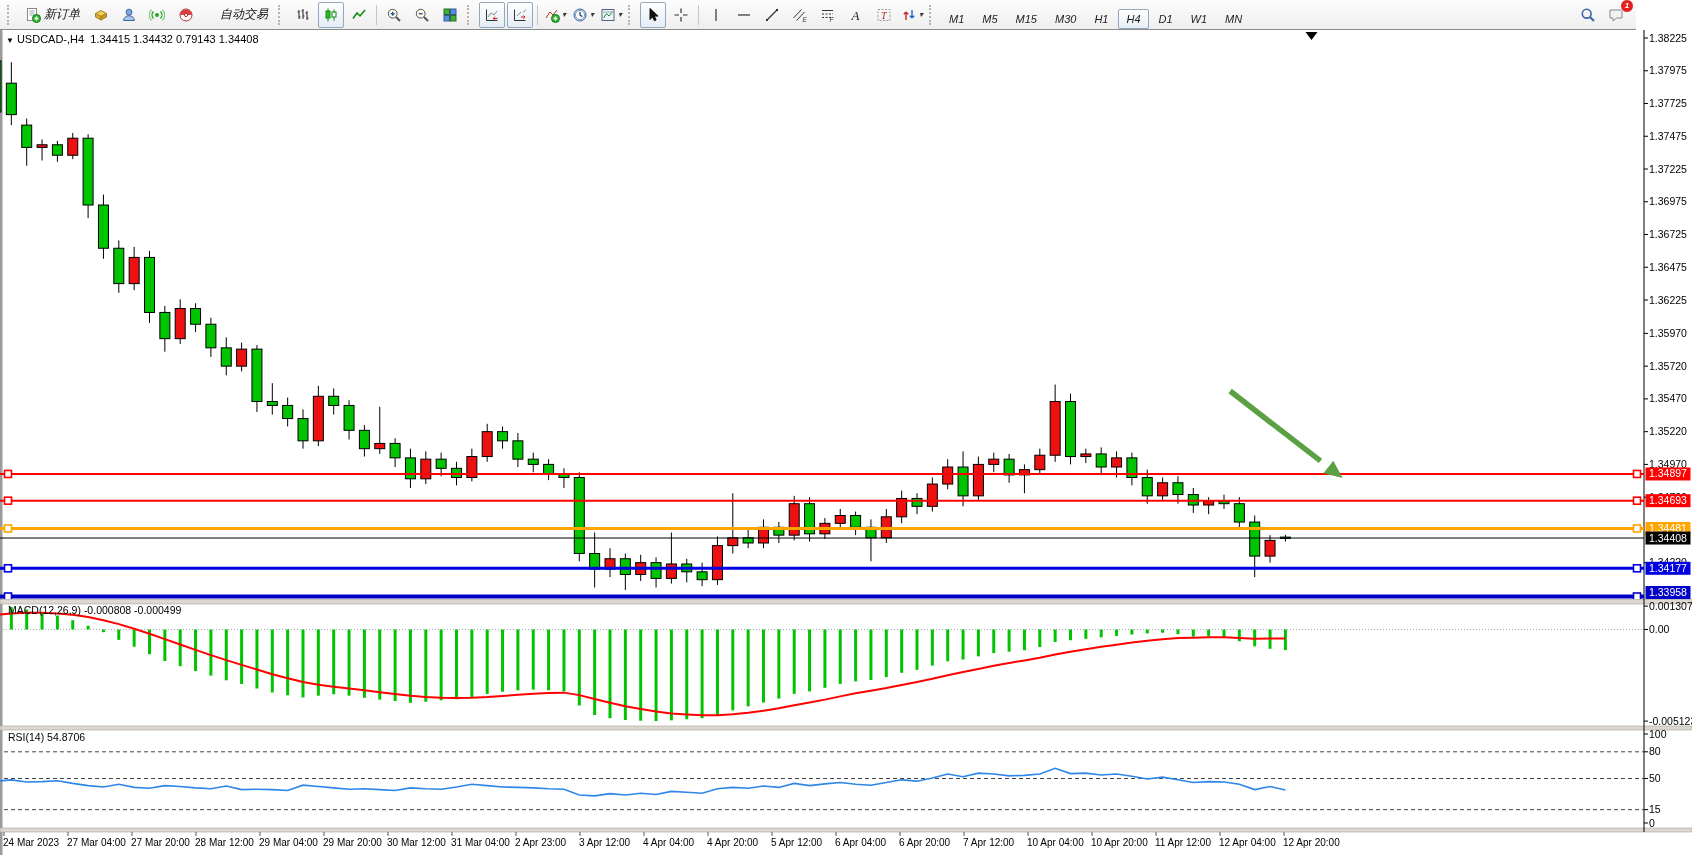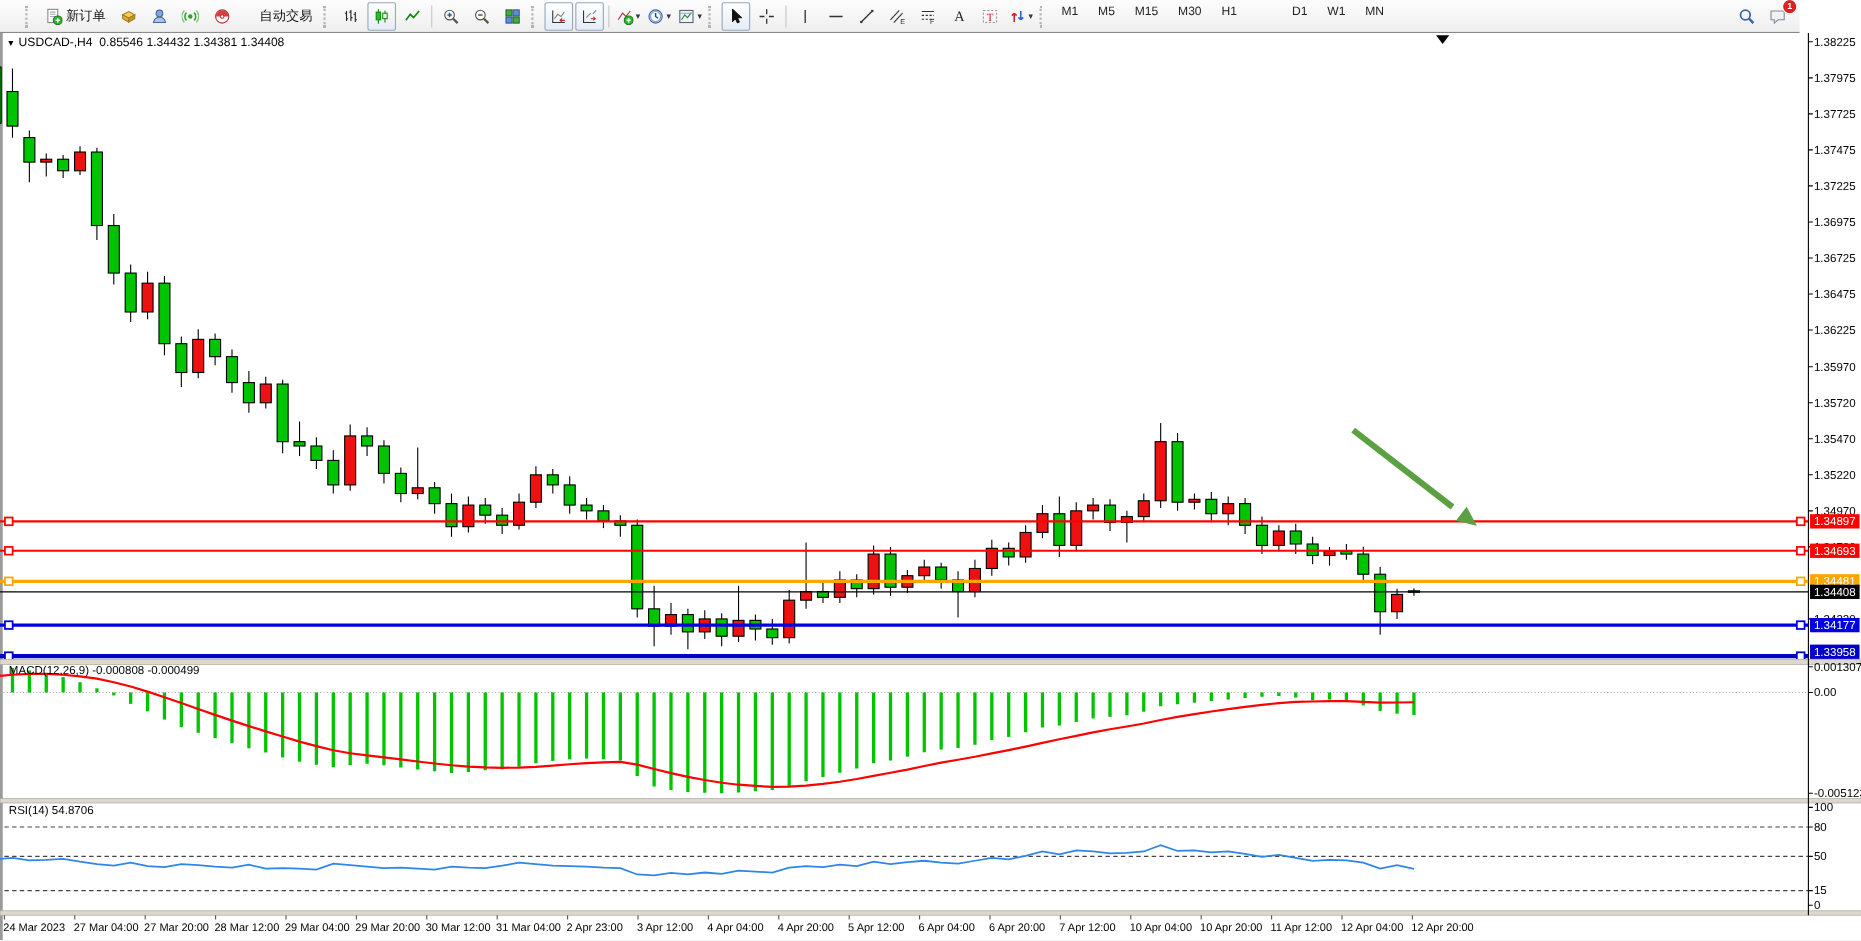--- a/index.html
+++ b/index.html
@@ -1,22 +1,22 @@
 <!DOCTYPE html>
 <html><head>
 <meta charset="utf-8">
 <style>
   html,body{margin:0;padding:0;background:#e8e8e8;}
   #app{position:relative;width:1692px;height:855px;background:#fff;overflow:hidden;
        font-family:"Liberation Sans",sans-serif;-webkit-font-smoothing:antialiased;}
   
   #toolbar{position:absolute;left:0;top:0;width:1636px;height:30px;
            background:linear-gradient(#fdfdfd,#eeeeee);border-bottom:1px solid #8a8a8a;
-           display:flex;align-items:center;box-sizing:border-box;padding-left:20px;}
-  .tb-group{display:flex;align-items:flex-start;height:28px;}
+           display:flex;align-items:center;box-sizing:border-box;padding-left:4px;font-style:italic;}
+  .tb-group{display:flex;align-items:flex-end;height:28px;}
   .grip{width:5px;height:20px;border-left:2px dotted #b4b4b4;margin:0 4px 0 3px;}
   .tb-btn{display:flex;align-items:center;justify-content:center;min-width:24px;height:24px;
           margin:0 1px;border:1px solid transparent;border-radius:2px;cursor:default;}
   .tb-btn.active{background:linear-gradient(#ffffff,#e4ecf5);border:1px solid #93a7bd;}
   .tb-btn svg{display:block;}
   .tb-label{font-size:12px;color:#111;margin-left:3px;white-space:nowrap;}
   .caret{font-size:8px;color:#333;margin-left:2px;}
   .tf-btn{font-size:11px;color:#222;padding:3px 7px;margin:0 1px;border:1px solid transparent;border-radius:2px;}
   .tf-btn.active{background:linear-gradient(#ffffff,#e8eef6);border:1px solid #93a7bd;margin-top:48px;}
   #tb-right{margin-left:auto;display:flex;align-items:center;padding-right:6px;}
@@ -840,21 +840,21 @@
         <line x1="1156" y1="832" x2="1156" y2="836" stroke="#555"></line>
         <text x="1155" y="846" font-family="Liberation Sans, sans-serif" font-size="10" fill="#000">11 Apr 12:00</text>
         <line x1="1220" y1="832" x2="1220" y2="836" stroke="#555"></line>
         <text x="1219" y="846" font-family="Liberation Sans, sans-serif" font-size="10" fill="#000">12 Apr 04:00</text>
         <line x1="1284" y1="832" x2="1284" y2="836" stroke="#555"></line>
         <text x="1283" y="846" font-family="Liberation Sans, sans-serif" font-size="10" fill="#000">12 Apr 20:00</text>
       </g>
     </svg>
 
   <div class="overlay" id="chart-title">
-    <span class="tri">▼</span><span>USDCAD-,H4</span>&nbsp;&nbsp;<span>0.85546 1.34432 1.34381 1.34408</span>
+    <span class="tri">▼</span><span>USDCAD-,H4</span>&nbsp;&nbsp;<span>1.34415 1.34432 0.79143 1.34408</span>
   </div>
 
   <div class="overlay" id="macd-label">
     <span>MACD(12,26,9)</span>&nbsp;<span>-0.000808 -0.000499</span>
   </div>
 
   <div class="overlay" id="rsi-label">
     <span>RSI(14)</span>&nbsp;<span>54.8706</span>
   </div>
 </div>

